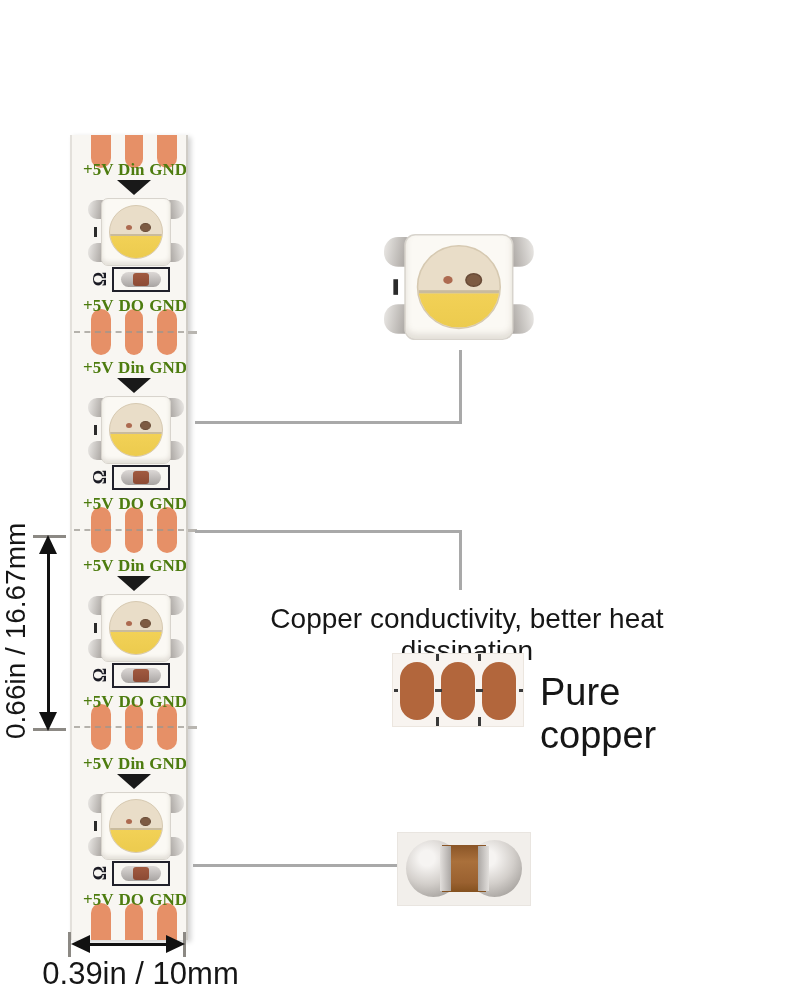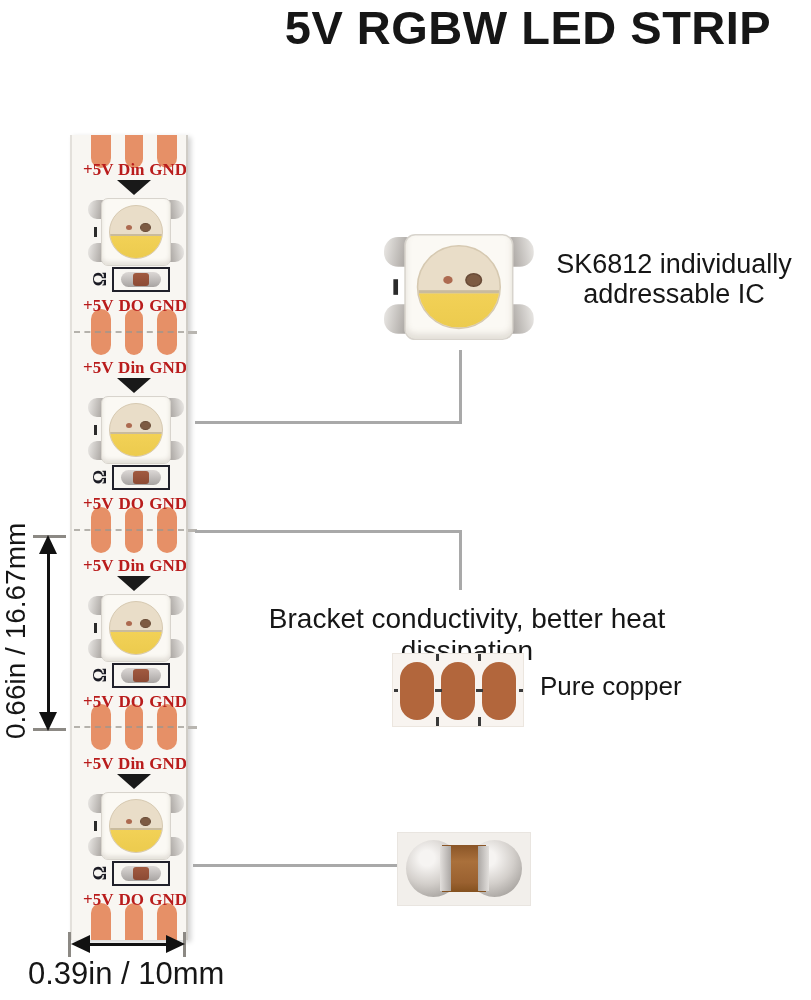--- a/index.html
+++ b/index.html
@@ -25,21 +25,21 @@
   .pad.p1{left:19px}.pad.p2{left:53px;width:18px}.pad.p3{left:85px}
   .cutline{position:absolute;left:2px;right:2px;top:22px;border-top:2px dashed #9a968f;opacity:.7;}
 
   .cut-ext{position:absolute;width:9px;height:3px;background:#b8b5b0;left:188px;}
   .ce1{top:331px}.ce2{top:529px}.ce3{top:726px}
 
   .seg{position:absolute;left:0;width:118px;height:172px;}
   .seg.s1{top:26px}.seg.s2{top:224px}.seg.s3{top:422px}.seg.s4{top:620px}
 
   .pin-row{position:absolute;left:11px;right:3px;display:flex;justify-content:space-between;
-           font-family:"Liberation Serif",serif;font-weight:700;font-size:17px;color:#b91c1c;
+           font-family:"Liberation Serif",serif;font-weight:700;font-size:17px;color:#4d7c0f;
            line-height:1;}
   .pr-top{top:0}.pr-bot{top:136px}
 
   .tri{position:absolute;left:45px;top:19px;width:0;height:0;
        border-left:17px solid transparent;border-right:17px solid transparent;
        border-top:15px solid #191919;}
 
   .seg-led{position:absolute;left:16px;top:37px;width:96px;height:68px;}
   .leg{position:absolute;width:17px;height:19px;background:linear-gradient(100deg,#eceae7,#b5b1ad 70%,#9c9894);}
   .leg.tl{left:0;top:2px;border-radius:9px 3px 3px 9px;}
@@ -77,21 +77,21 @@
   .c1v{left:459px;top:350px;width:3px;height:74px;}
   .c1h{left:195px;top:421px;width:267px;height:3px;}
   .c2h{left:195px;top:530px;width:267px;height:3px;}
   .c2v{left:459px;top:530px;width:3px;height:60px;}
   .c3h{left:193px;top:864px;width:205px;height:3px;}
 
   
   .t-bracket{position:absolute;left:352px;top:186px;width:225px;text-align:center;font-size:28px;}
   .t-sk{position:absolute;left:538px;top:249px;width:272px;text-align:center;font-size:27px;line-height:1.12;}
   .t-cond{position:absolute;left:222px;top:603px;width:490px;text-align:center;font-size:28px;}
-  .t-pure{position:absolute;left:540px;top:671px;width:200px;font-size:26px;}
+  .t-pure{position:absolute;left:540px;top:671px;width:200px;font-size:38px;}
 
   
   .copper-img{position:absolute;left:392px;top:653px;width:132px;height:74px;
               background:#f8f4f0;border:1px solid #ece6df;box-sizing:border-box;}
   .c-oval{position:absolute;top:8px;width:34px;height:58px;border-radius:17px;
           background:var(--pure-copper,#b2663c);}
   .c-oval.o1{left:7px}.c-oval.o2{left:48px}.c-oval.o3{left:89px}
   .c-dash{position:absolute;background:#3a3a3a;}
   .cd1{left:42px;top:35px;width:7px;height:3px;}
   .cd2{left:83px;top:35px;width:7px;height:3px;}
@@ -124,28 +124,27 @@
   .vdim-label{position:absolute;left:0px;top:500px;width:36px;height:262px;
               writing-mode:vertical-rl;transform:rotate(180deg);text-align:center;
               font-size:28px;white-space:nowrap;}
 
   .hdim-line{position:absolute;left:88px;top:943px;width:80px;height:3px;background:#111;}
   .harr{position:absolute;width:0;height:0;border-top:9px solid transparent;border-bottom:9px solid transparent;}
   .harr.left{left:71px;top:935px;border-right:19px solid #111;}
   .harr.right{left:166px;top:935px;border-left:19px solid #111;}
   .htick{position:absolute;top:932px;width:3px;height:25px;background:#8c8984;}
   .ht1{left:68px}.ht2{left:183px}
-  .hdim-label{position:absolute;left:28px;top:956px;width:225px;font-size:31px;white-space:nowrap;}
+  .hdim-label{position:absolute;left:28px;top:956px;width:225px;text-align:center;font-size:31px;white-space:nowrap;}
 </style>
 </head>
 <body>
 
 <div class="canvas">
 
-  <div class="title">5V RGBW LED STRIP</div>
 
   <div class="strip">
 
     <div class="pad-row r1">
       <div class="pad p1"></div>
       <div class="pad p2"></div>
       <div class="pad p3"></div>
     </div>
     <div class="pad-row r2">
       <div class="pad p1"></div>
@@ -329,32 +328,28 @@
     <div class="pkg">
       <div class="lens">
         <div class="phos"></div>
         <div class="dot dr"></div>
         <div class="dot db"></div>
       </div>
     </div>
     <div class="pol"></div>
   </div>
 
-  <div class="t-sk">
-    <div>SK6812 individually</div>
-    <div>addressable IC</div>
-  </div>
 
   <div class="conn c1v"></div>
   <div class="conn c1h"></div>
   <div class="conn c2h"></div>
   <div class="conn c2v"></div>
   <div class="conn c3h"></div>
 
-  <div class="t-cond">Bracket conductivity, better heat dissipation</div>
+  <div class="t-cond">Copper conductivity, better heat dissipation</div>
 
   <div class="copper-img">
     <div class="c-oval o1"></div>
     <div class="c-oval o2"></div>
     <div class="c-oval o3"></div>
     <div class="c-dash cd1"></div>
     <div class="c-dash cd2"></div>
     <div class="c-dash cd3"></div>
     <div class="c-dash cd4"></div>
     <div class="c-dash ct1"></div>

